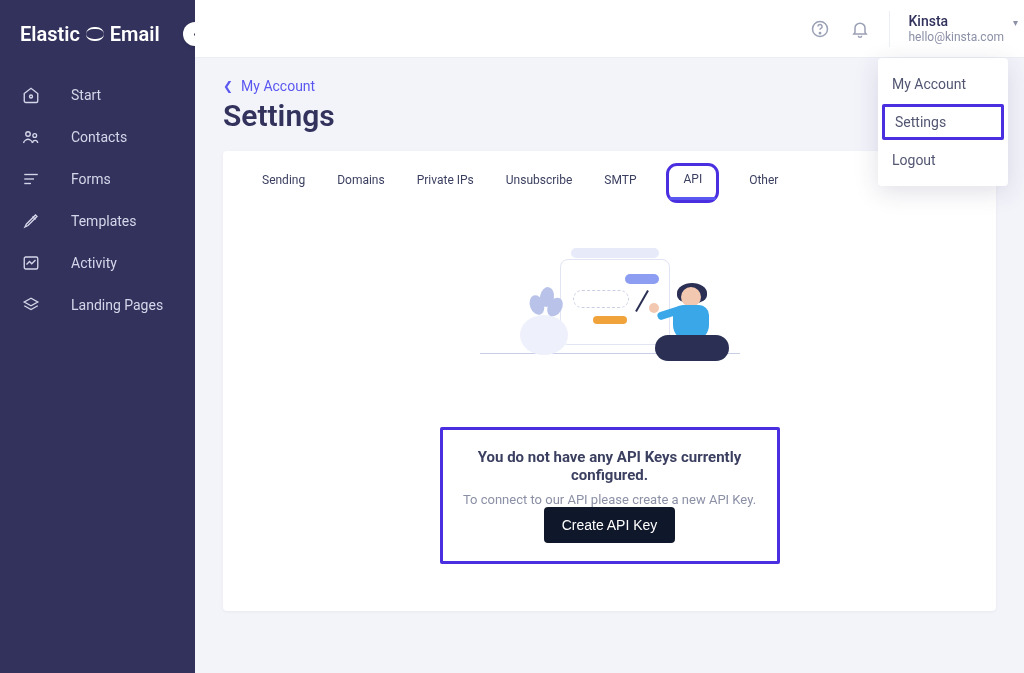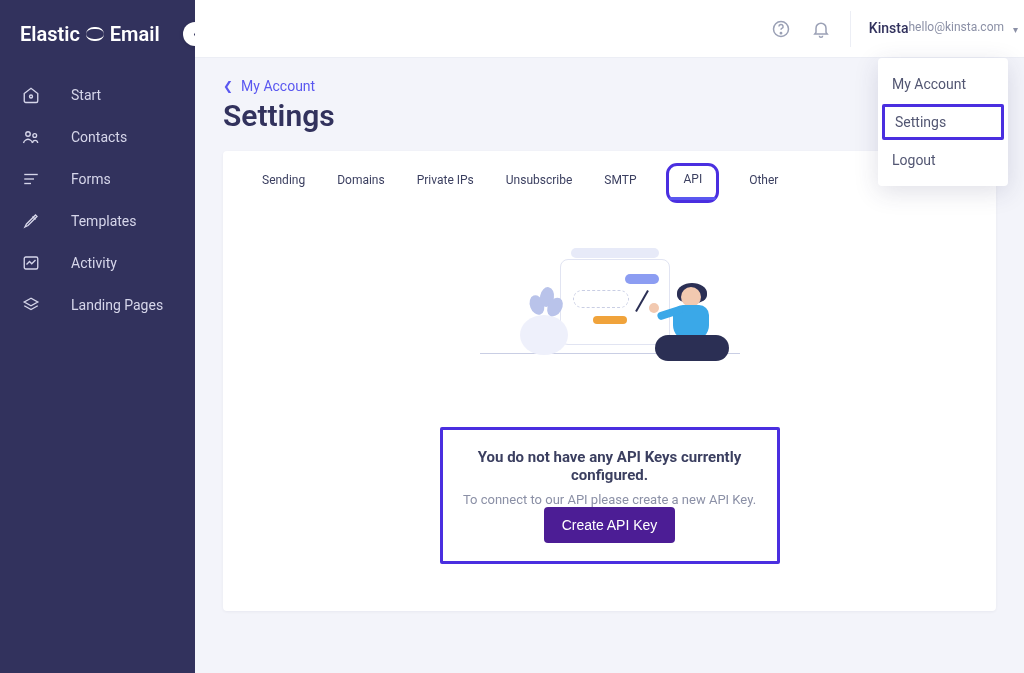--- a/index.html
+++ b/index.html
@@ -60,21 +60,21 @@
     height:58px;
     display:flex;
     align-items:center;
     justify-content:flex-end;
     padding: 0 12px 0 20px;
     gap:18px;
     border-bottom:1px solid #eceef5;
   }
   .topbar .tb-icon { color:#9aa0b5; width:22px;height:22px; display:flex;align-items:center;justify-content:center; cursor:pointer;}
   .topbar .divider { width:1px;height:36px;background:#eceef5; }
-  .user-block { display:flex;flex-direction:row;line-height:1.2; cursor:pointer; padding-right:8px; position:relative;justify-content:center;}
+  .user-block { display:flex;flex-direction:column;line-height:1.2; cursor:pointer; padding-right:8px; position:relative;justify-content:center;}
   .user-name { font-size:14px;color:#32325d;font-weight:500;}
   .user-email { font-size:12px;color:#8b90a6;}
   .caret-down { position:absolute; right:-6px; top:4px; font-size:10px;color:#8b90a6;}
   
   .dropdown {
     position:absolute;
     top:58px; right:16px;
     width:130px;
     background:#fff;
     border-radius:4px;
@@ -154,21 +154,21 @@
     width:340px;
     margin:4px auto 0 auto;
     border:3px solid #4a2fe0;
     border-radius:2px;
     padding:18px 12px 18px 12px;
     text-align:center;
   }
   .empty-title{font-size:15px;font-weight:700;color:#3b3f60;margin-bottom:8px;}
   .empty-sub{font-size:13px;color:#8b90a6;}
   .btn-dark{
-    display:inline-block;background:#4c1d95;color:#fff;border:none;
+    display:inline-block;background:#0f172a;color:#fff;border:none;
     padding:10px 18px;border-radius:4px;font-size:14px;cursor:pointer;
   }
 </style>
 </head>
 <body>
 
 <div class="app">
 
   <aside class="sidebar">
     <div class="logo">

